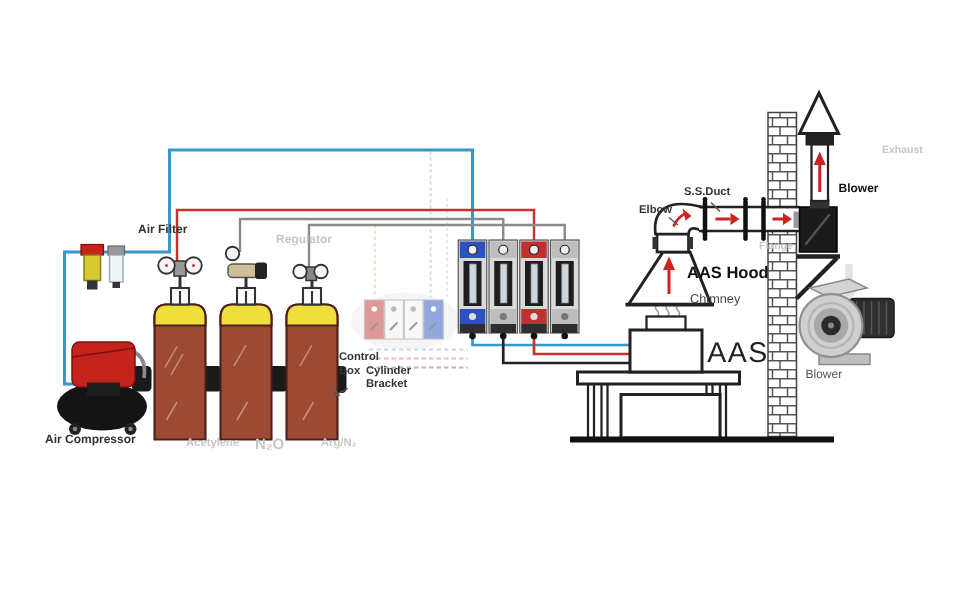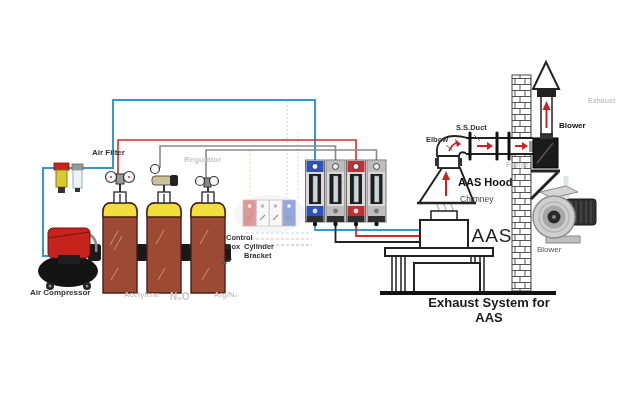--- a/index.html
+++ b/index.html
@@ -292,15 +292,14 @@
 
 <div class="lbl" style="left:426px;top:136px;font-size:7.5px;">Elbow</div>
 <div class="lbl" style="left:456px;top:124px;font-size:7.5px;">S.S.Duct</div>
 <div class="lbl faded" style="left:480px;top:161px;font-size:7px;">Flange</div>
 <div class="lbl big" style="left:458px;top:176px;">AAS Hood</div>
 <div class="lbl" style="left:460px;top:195px;font-size:8.5px;font-weight:500;color:#444;text-align:right;">Chimney</div>
 <div class="lbl faded" style="left:562px;top:97px;font-size:7px;">Exhaust</div>
 <div class="lbl" style="left:559px;top:121px;font-weight:700;color:#111;">Blower</div>
 <div class="lbl" style="left:537px;top:245px;font-weight:500;color:#555;">Blower</div>
 <div class="aas-text" style="left:420px;top:225px;width:48px;">AAS</div>
-<div class="caption" style="left:414px;top:295px;width:150px;">Exhaust System for AAS</div>
 
 </div>
 
 </body></html>

